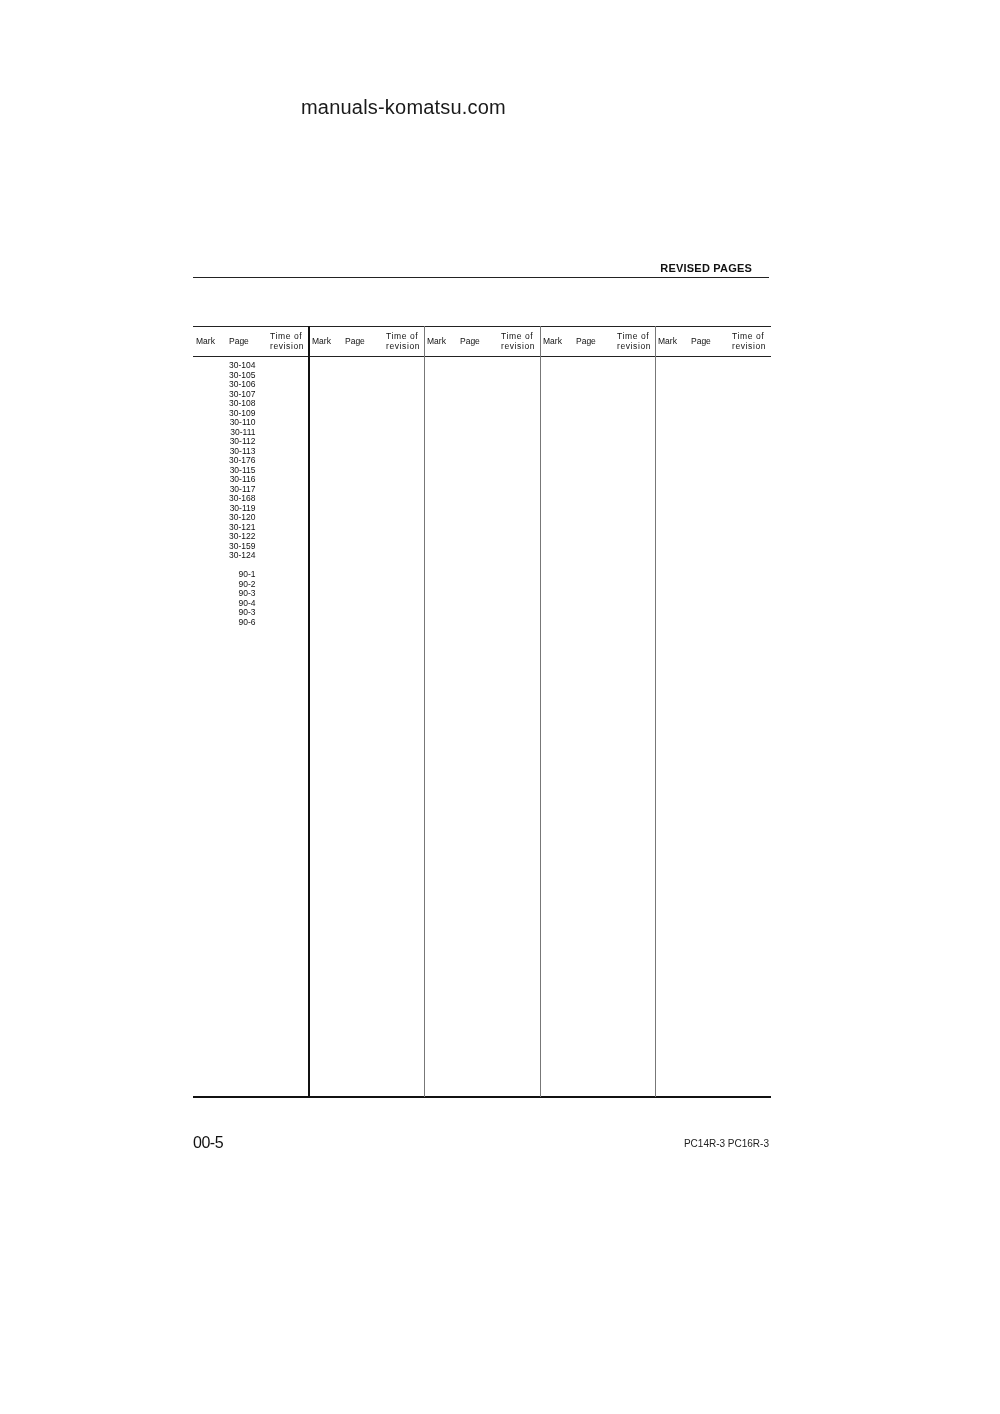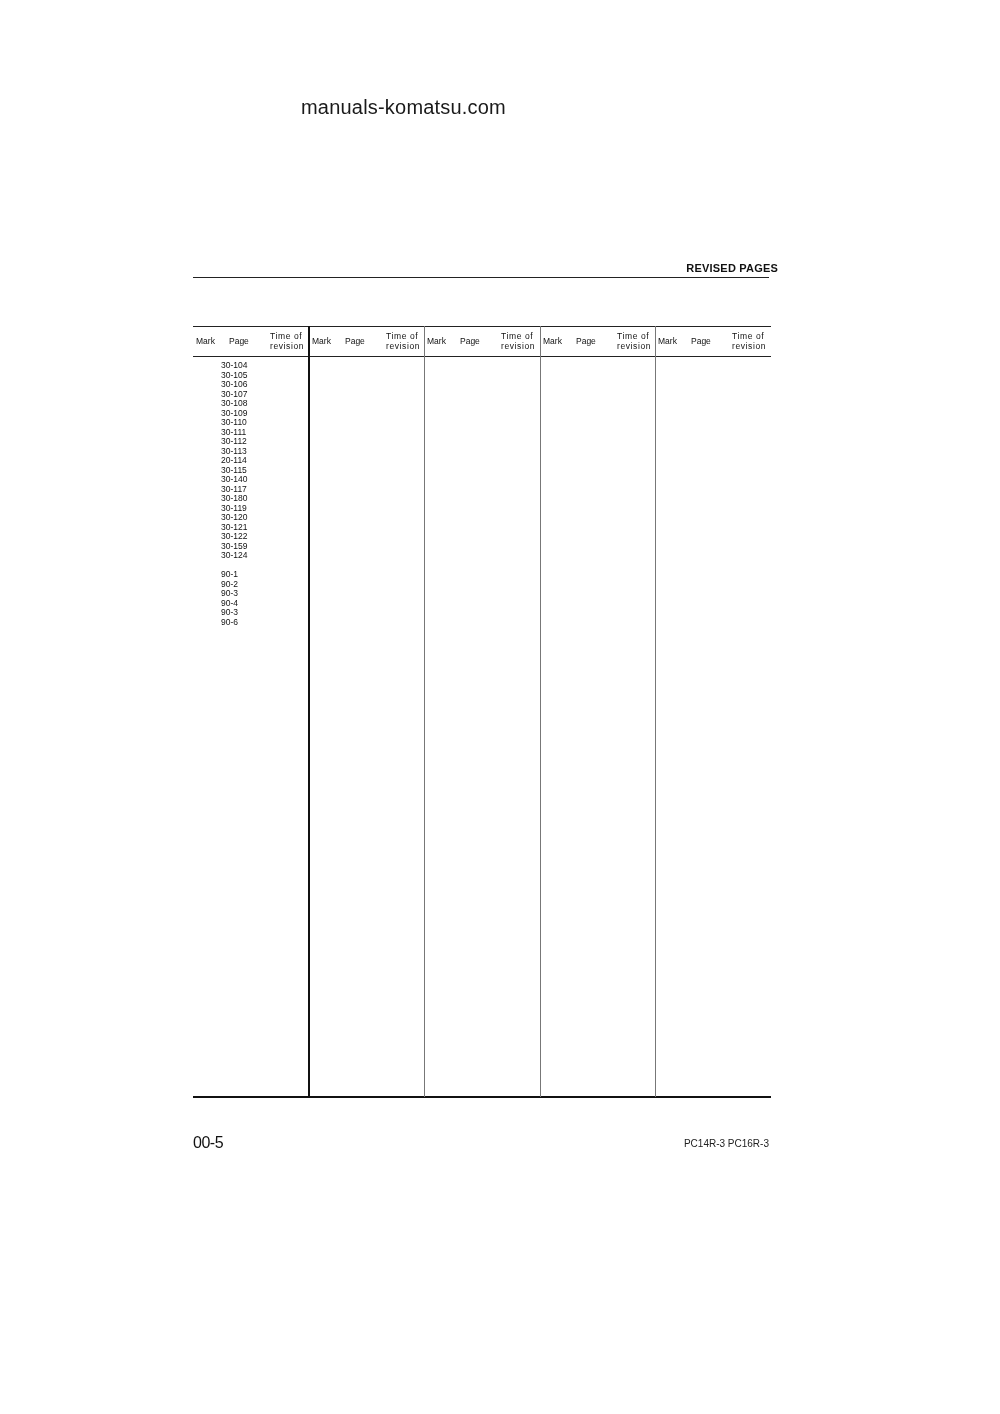--- a/index.html
+++ b/index.html
@@ -1,35 +1,35 @@
 <!DOCTYPE html>
 <html><head>
 <meta charset="utf-8">
 <style>
   html, body { margin: 0; padding: 0; background: #ffffff; }
   body { width: 1000px; height: 1414px; position: relative; overflow: hidden; font-family: "Liberation Sans", sans-serif; color: #111; }
   .watermark { position: absolute; left: 301px; top: 96px; font-size: 20px; color: #1a1a1a; letter-spacing: 0.2px; }
-  .section-title { position: absolute; right: 222px; top: 262px; font-size: 11px; font-weight: bold; color: #111; letter-spacing: 0.2px; }
+  .section-title { position: absolute; right: 248px; top: 262px; font-size: 11px; font-weight: bold; color: #111; letter-spacing: 0.2px; }
   .title-rule { position: absolute; left: 193px; top: 277px; width: 576px; height: 1px; background: #222; }
 
   .table { position: absolute; left: 193px; top: 326px; width: 578px; height: 929px; }
   .table .top-rule { position: absolute; left: 0; top: 0; width: 578px; height: 1px; background: #222; }
   .table .header-rule { position: absolute; left: 0; top: 30px; width: 578px; height: 1px; background: #222; }
   .table .bottom-rule { position: absolute; left: 0; top: 770px; width: 578px; height: 2px; background: #111; }
   .vsep { position: absolute; top: 0; height: 771px; width: 1px; background: #777; }
   .vsep.thick { width: 2px; background: #111; }
 
   .group { position: absolute; top: 0; width: 115px; height: 30px; }
   .hdr { position: absolute; font-size: 8.5px; color: #111; line-height: 10px; }
   .hdr.mark { left: 3px; top: 10px; }
   .hdr.page { left: 36px; top: 10px; text-align: center; }
   .hdr.time { left: 77px; top: 5px; letter-spacing: 0.6px; }
   .hdr.time span { display: block; }
 
-  .pages { position: absolute; left: 28px; top: 35px; font-size: 8.5px; line-height: 9.5px; color: #111; }
+  .pages { position: absolute; left: 36px; top: 35px; font-size: 8.5px; line-height: 9.5px; color: #111; text-align: right; }
   .pages .row { display: block; white-space: nowrap; }
   .pages .gap { height: 9.5px; }
 
   .footer-page { position: absolute; left: 193px; top: 1134px; font-size: 16px; color: #111; letter-spacing: -0.5px; }
   .footer-model { position: absolute; right: 231px; top: 1138px; font-size: 10px; color: #222; margin-left: 32px; }
 </style>
 </head>
 <body>
 
 <div class="watermark">manuals-komatsu.com</div>
@@ -91,25 +91,25 @@
     <span class="row">30-104</span>
     <span class="row">30-105</span>
     <span class="row">30-106</span>
     <span class="row">30-107</span>
     <span class="row">30-108</span>
     <span class="row">30-109</span>
     <span class="row">30-110</span>
     <span class="row">30-111</span>
     <span class="row">30-112</span>
     <span class="row">30-113</span>
-    <span class="row">20-114</span>
+    <span class="row">30-176</span>
     <span class="row">30-115</span>
-    <span class="row">30-140</span>
+    <span class="row">30-116</span>
     <span class="row">30-117</span>
-    <span class="row">30-180</span>
+    <span class="row">30-168</span>
     <span class="row">30-119</span>
     <span class="row">30-120</span>
     <span class="row">30-121</span>
     <span class="row">30-122</span>
     <span class="row">30-159</span>
     <span class="row">30-124</span>
     <span class="row gap"></span>
     <span class="row">90-1</span>
     <span class="row">90-2</span>
     <span class="row">90-3</span>

